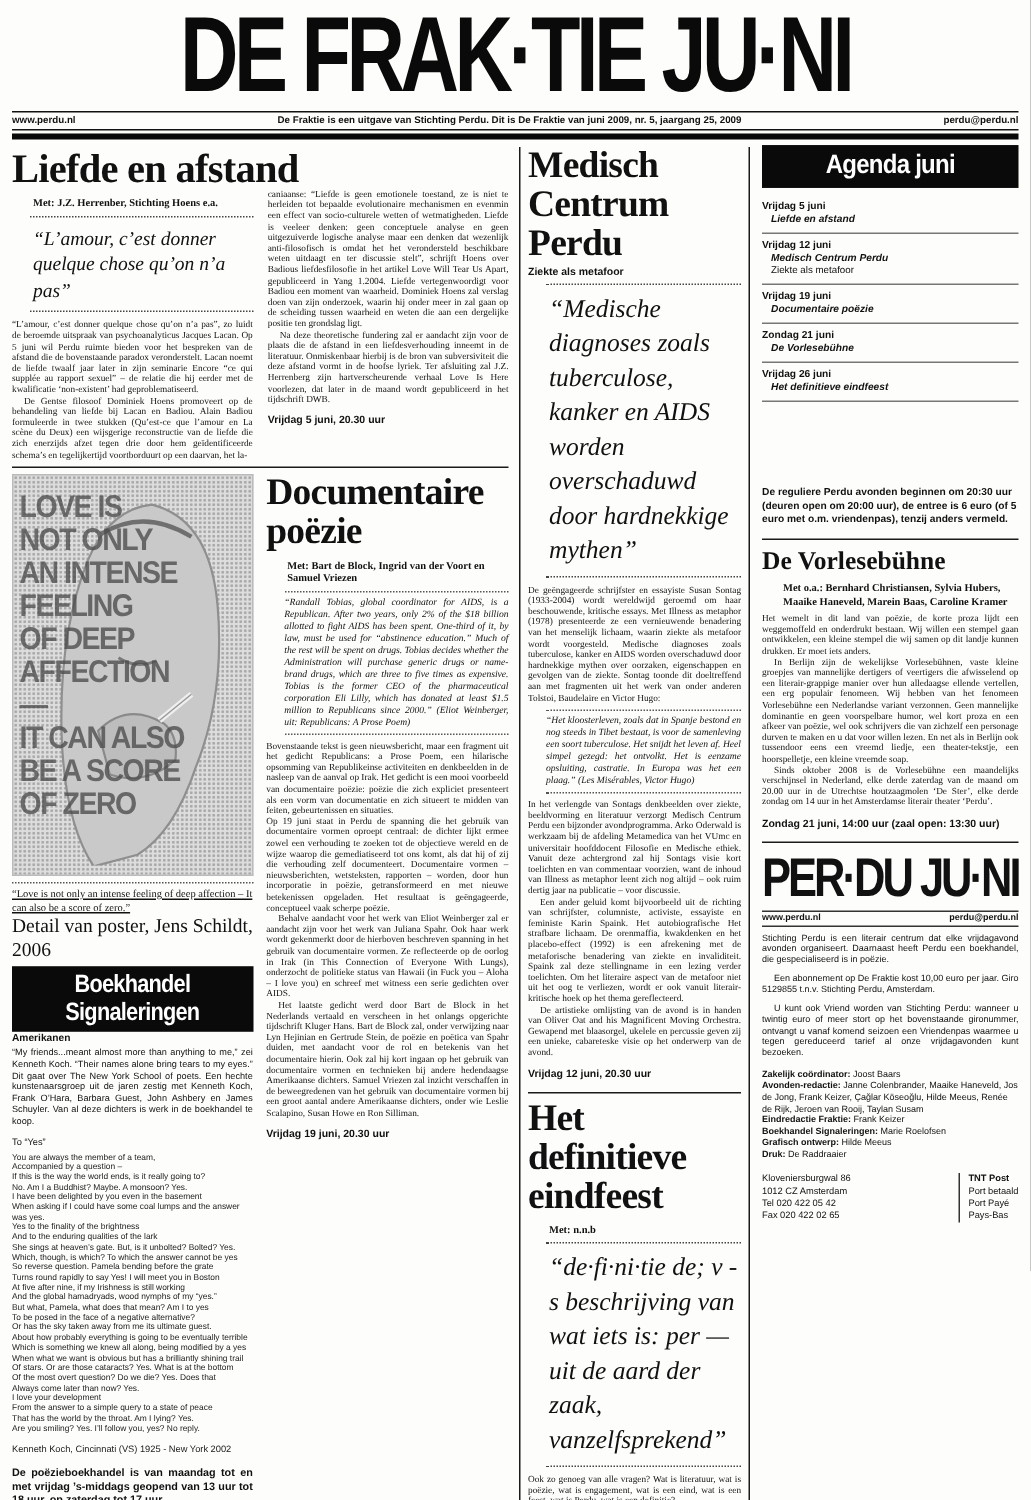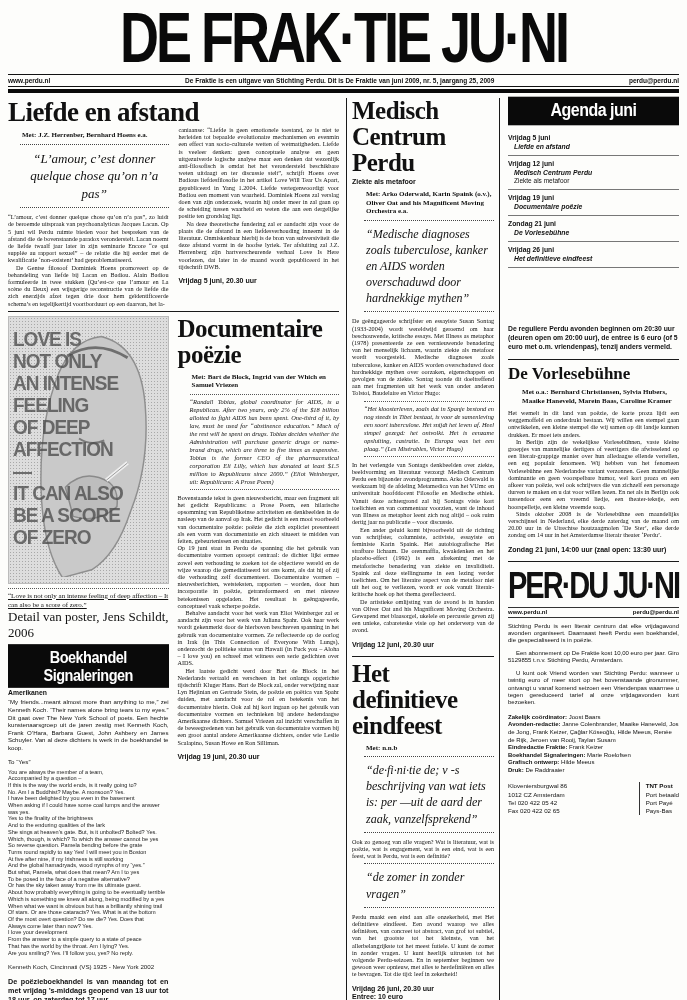--- a/index.html
+++ b/index.html
@@ -36,22 +36,22 @@
   .t-lg { font-size: 25px; line-height: 26px; letter-spacing: -0.5px; font-weight: bold; }
   .t-md { font-size: 17px; line-height: 19px; font-weight: bold; }
   .subtitle { font-family: "Liberation Sans", sans-serif; font-weight: bold; font-size: 7px; margin-top: 2px; }
   .byline { font-weight: bold; font-size: 7px; line-height: 8.5px; margin: 5px 0 4px 14px; }
   .body { font-size: 6.2px; line-height: 7.2px; text-align: justify; }
   .indent { text-indent: 8px; }
   .pullquote {
     font-style: italic; border-top: 1px dotted #444; border-bottom: 1px dotted #444;
     padding: 5px 2px; margin: 4px 0 5px 12px; line-height: 1.35;
   }
-  .pq-lg { font-size: 13px; text-align: center; }
-  .pq-md { font-size: 12px; }
+  .pq-lg { font-size: 13px; }
+  .pq-md { font-size: 17px; }
   .insetquote {
     font-style: italic; font-size: 6.4px; line-height: 8px; margin: 4px 0 4px 12px;
     border-top: 1px dotted #555; border-bottom: 1px dotted #555; padding: 3px 0;
     text-align: justify;
   }
   .datefoot { font-family: "Liberation Sans", sans-serif; font-weight: bold; font-size: 7px; margin-top: 7px; }
   .twocol { display: flex; gap: 10px; }
   .colhalf { width: 50%; }
   
   .blackbox {
@@ -131,21 +131,21 @@
     <div class="thickbar"></div>
   </header>
 
   <main class="main">
 
     <section class="sec-left">
       <article>
         <h1 class="t-xl">Liefde en afstand</h1>
         <div class="twocol">
           <div class="colhalf">
-            <p class="byline">Met: J.Z. Herrenber, Bernhard Hoens e.a.</p>
+            <p class="byline">Met: J.Z. Herrenber, Stichting Hoens e.a.</p>
             <div class="pullquote pq-lg">“L’amour, c’est donner quelque chose qu’on n’a pas”</div>
             <p class="body">“L’amour, c’est donner quelque chose qu’on n’a pas”, zo luidt de beroemde uitspraak van psychoanalyticus Jacques Lacan. Op 5 juni wil Perdu ruimte bieden voor het bespreken van de afstand die de bovenstaande paradox veronderstelt. Lacan noemt de liefde twaalf jaar later in zijn seminarie Encore “ce qui supplée au rapport sexuel” – de relatie die hij eerder met de kwalificatie ‘non-existent’ had geproblematiseerd.</p>
             <p class="body indent">De Gentse filosoof Dominiek Hoens promoveert op de behandeling van liefde bij Lacan en Badiou. Alain Badiou formuleerde in twee stukken (Qu’est-ce que l’amour en La scène du Deux) een wijsgerige reconstructie van de liefde die zich enerzijds afzet tegen drie door hem geïdentificeerde schema’s en tegelijkertijd voortborduurt op een daarvan, het la-</p>
           </div>
           <div class="colhalf">
             <p class="body">caniaanse: “Liefde is geen emotionele toestand, ze is niet te herleiden tot bepaalde evolutionaire mechanismen en evenmin een effect van socio-culturele wetten of wetmatigheden. Liefde is veeleer denken: geen conceptuele analyse en geen uitgezuiverde logische analyse maar een denken dat wezenlijk anti-filosofisch is omdat het het verondersteld beschikbare weten uitdaagt en ter discussie stelt”, schrijft Hoens over Badious liefdesfilosofie in het artikel Love Will Tear Us Apart, gepubliceerd in Yang 1.2004. Liefde vertegenwoordigt voor Badiou een moment van waarheid. Dominiek Hoens zal verslag doen van zijn onderzoek, waarin hij onder meer in zal gaan op de scheiding tussen waarheid en weten die aan een dergelijke positie ten grondslag ligt.</p>
             <p class="body indent">Na deze theoretische fundering zal er aandacht zijn voor de plaats die de afstand in een liefdesverhouding inneemt in de literatuur. Onmiskenbaar hierbij is de bron van subversiviteit die deze afstand vormt in de hoofse lyriek. Ter afsluiting zal J.Z. Herrenberg zijn hartverscheurende verhaal Love Is Here voorlezen, dat later in de maand wordt gepubliceerd in het tijdschrift DWB.</p>
             <p class="datefoot">Vrijdag 5 juni, 20.30 uur</p>
           </div>
         </div>
@@ -210,37 +210,36 @@
 From the answer to a simple query to a state of peace
 That has the world by the throat. Am I lying? Yes.
 Are you smiling? Yes. I’ll follow you, yes? No reply.</div>
           <p class="poem-attr">Kenneth Koch, Cincinnati (VS) 1925 - New York 2002</p>
           <p class="boek-note">De poëzieboekhandel is van maandag tot en met vrijdag ’s-middags geopend van 13 uur tot 18 uur, op zaterdag tot 17 uur.</p>
         </div>
 
         <div class="col-b">
           <article>
             <h1 class="t-lg">Documentaire poëzie</h1>
-            <p class="byline">Met: Bart de Block, Ingrid van der Which en Samuel Vriezen</p>
+            <p class="byline">Met: Bart de Block, Ingrid van der Voort en Samuel Vriezen</p>
             <div class="insetquote">“Randall Tobias, global coordinator for AIDS, is a Republican. After two years, only 2% of the $18 billion allotted to fight AIDS has been spent. One-third of it, by law, must be used for “abstinence education.” Much of the rest will be spent on drugs. Tobias decides whether the Administration will purchase generic drugs or name-brand drugs, which are three to five times as expensive. Tobias is the former CEO of the pharmaceutical corporation Eli Lilly, which has donated at least $1.5 million to Republicans since 2000.” (Eliot Weinberger, uit: Republicans: A Prose Poem)</div>
             <p class="body">Bovenstaande tekst is geen nieuwsbericht, maar een fragment uit het gedicht Republicans: a Prose Poem, een hilarische opsomming van Republikeinse activiteiten en denkbeelden in de nasleep van de aanval op Irak. Het gedicht is een mooi voorbeeld van documentaire poëzie: poëzie die zich expliciet presenteert als een vorm van documentatie en zich situeert te midden van feiten, gebeurtenissen en situaties.</p>
             <p class="body">Op 19 juni staat in Perdu de spanning die het gebruik van documentaire vormen oproept centraal: de dichter lijkt ermee zowel een verhouding te zoeken tot de objectieve wereld en de wijze waarop die gemediatiseerd tot ons komt, als dat hij of zij die verhouding zelf documenteert. Documentaire vormen – nieuwsberichten, wetsteksten, rapporten – worden, door hun incorporatie in poëzie, getransformeerd en met nieuwe betekenissen opgeladen. Het resultaat is geëngageerde, conceptueel vaak scherpe poëzie.</p>
             <p class="body indent">Behalve aandacht voor het werk van Eliot Weinberger zal er aandacht zijn voor het werk van Juliana Spahr. Ook haar werk wordt gekenmerkt door de hierboven beschreven spanning in het gebruik van documentaire vormen. Ze reflecteerde op de oorlog in Irak (in This Connection of Everyone With Lungs), onderzocht de politieke status van Hawaii (in Fuck you – Aloha – I love you) en schreef met witness een serie gedichten over AIDS.</p>
             <p class="body indent">Het laatste gedicht werd door Bart de Block in het Nederlands vertaald en verscheen in het onlangs opgerichte tijdschrift Kluger Hans. Bart de Block zal, onder verwijzing naar Lyn Hejinian en Gertrude Stein, de poëzie en poëtica van Spahr duiden, met aandacht voor de rol en betekenis van het documentaire hierin. Ook zal hij kort ingaan op het gebruik van documentaire vormen en technieken bij andere hedendaagse Amerikaanse dichters. Samuel Vriezen zal inzicht verschaffen in de beweegredenen van het gebruik van documentaire vormen bij een groot aantal andere Amerikaanse dichters, onder wie Leslie Scalapino, Susan Howe en Ron Silliman.</p>
             <p class="datefoot">Vrijdag 19 juni, 20.30 uur</p>
           </article>
         </div>
       </div>
     </section>
 
     <section class="sec-mid">
       <article>
         <h1 class="t-lg">Medisch Centrum Perdu</h1>
         <p class="subtitle">Ziekte als metafoor</p>
-        <p class="byline">Met: Arko Oderwald, Karin Spaink (o.v.), Oliver Oat and his Magnificent Moving Orchestra e.a.</p>
         <div class="pullquote pq-md">“Medische diagnoses zoals tuberculose, kanker en AIDS worden overschaduwd door hardnekkige mythen”</div>
         <p class="body">De geëngageerde schrijfster en essayiste Susan Sontag (1933-2004) wordt wereldwijd geroemd om haar beschouwende, kritische essays. Met Illness as metaphor (1978) presenteerde ze een vernieuwende benadering van het menselijk lichaam, waarin ziekte als metafoor wordt voorgesteld. Medische diagnoses zoals tuberculose, kanker en AIDS worden overschaduwd door hardnekkige mythen over oorzaken, eigenschappen en gevolgen van de ziekte. Sontag toonde dit doeltreffend aan met fragmenten uit het werk van onder anderen Tolstoi, Baudelaire en Victor Hugo:</p>
         <div class="insetquote">“Het kloosterleven, zoals dat in Spanje bestond en nog steeds in Tibet bestaat, is voor de samenleving een soort tuberculose. Het snijdt het leven af. Heel simpel gezegd: het ontvolkt. Het is eenzame opsluiting, castratie. In Europa was het een plaag.” (Les Misérables, Victor Hugo)</div>
         <p class="body">In het verlengde van Sontags denkbeelden over ziekte, beeldvorming en literatuur verzorgt Medisch Centrum Perdu een bijzonder avondprogramma. Arko Oderwald is werkzaam bij de afdeling Metamedica van het VUmc en universitair hoofddocent Filosofie en Medische ethiek. Vanuit deze achtergrond zal hij Sontags visie kort toelichten en van commentaar voorzien, want de inhoud van Illness as metaphor leent zich nog altijd – ook ruim dertig jaar na publicatie – voor discussie.</p>
         <p class="body indent">Een ander geluid komt bijvoorbeeld uit de richting van schrijfster, columniste, activiste, essayiste en feministe Karin Spaink. Het autobiografische Het strafbare lichaam. De orenmaffia, kwakdenken en het placebo-effect (1992) is een afrekening met de metaforische benadering van ziekte en invaliditeit. Spaink zal deze stellingname in een lezing verder toelichten. Om het literaire aspect van de metafoor niet uit het oog te verliezen, wordt er ook vanuit literair-kritische hoek op het thema gereflecteerd.</p>
         <p class="body indent">De artistieke omlijsting van de avond is in handen van Oliver Oat and his Magnificent Moving Orchestra. Gewapend met blaasorgel, ukelele en percussie geven zij een unieke, cabareteske visie op het onderwerp van de avond.</p>
         <p class="datefoot">Vrijdag 12 juni, 20.30 uur</p>
       </article>
 
       <div class="hrule" style="margin-top:8px"></div>

